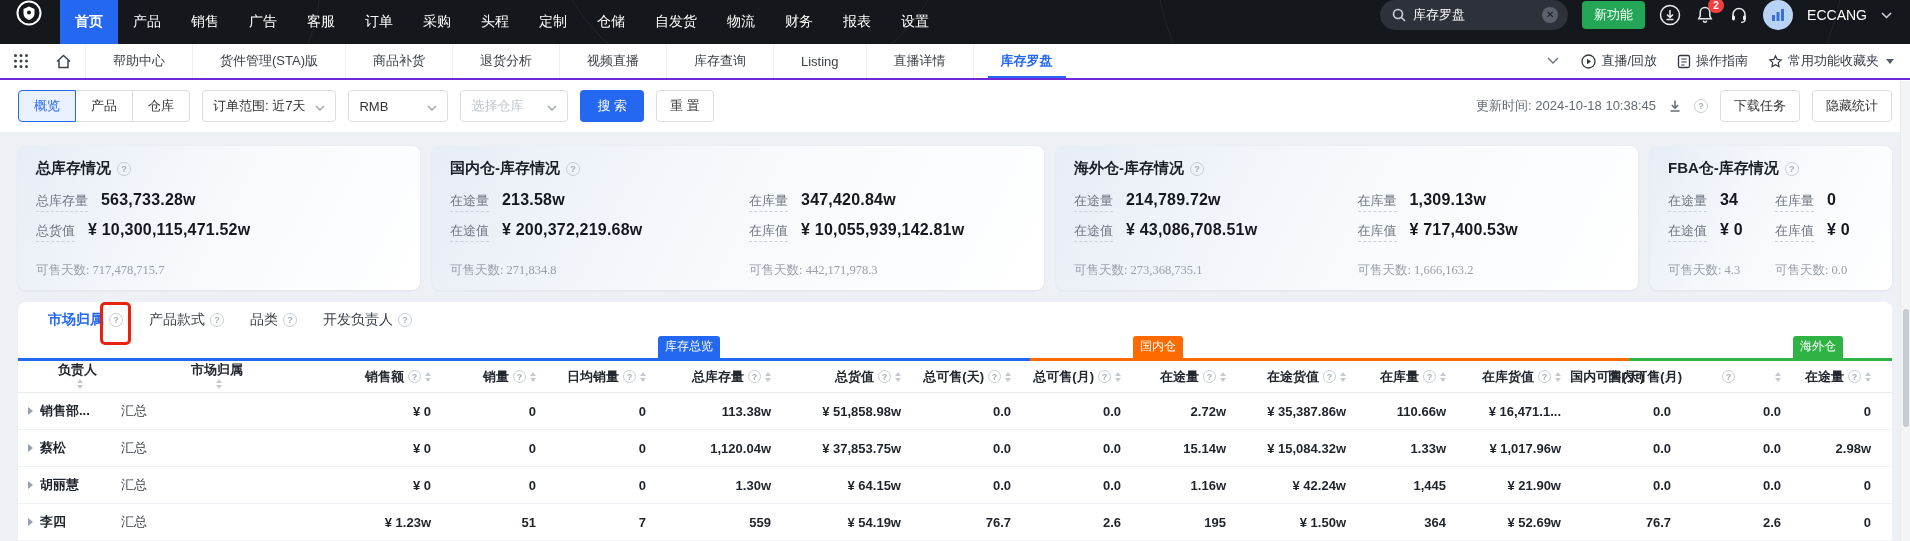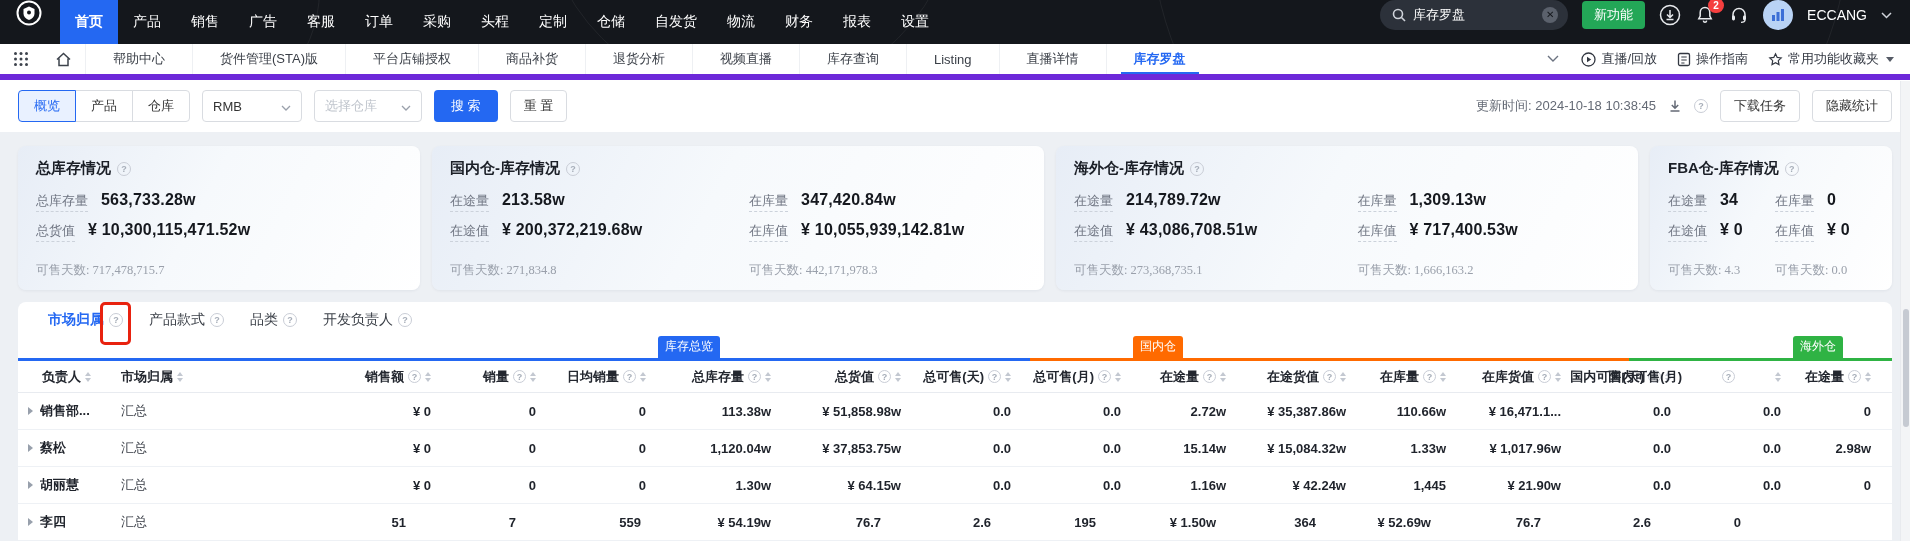--- a/index.html
+++ b/index.html
@@ -22,21 +22,21 @@
   .searchbox input { flex:1; background:transparent; border:none; outline:none; color:#fff; font-size:13px; width:100px; font-family:inherit; }
   .sclear { width:16px; height:16px; border-radius:50%; background:#5b616c; color:#14171c; font-size:10px; line-height:16px; text-align:center; cursor:pointer; font-weight:700; }
   .newfeat { background:#23a757; color:#fff; border:none; border-radius:4px; height:28px; padding:0 12px; font-size:13px; cursor:pointer; font-family:inherit; }
   .cicon { position:relative; display:flex; align-items:center; color:#e8eaed; cursor:pointer; }
   .nbadge { position:absolute; top:-7px; right:-9px; background:#f53f3f; color:#fff; border-radius:8px; font-size:10px; min-width:16px; height:15px; line-height:15px; text-align:center; padding:0 3px; font-weight:700; }
   .avatar { width:30px; height:30px; border-radius:50%; background:#b9d3f5; display:flex; align-items:center; justify-content:center; cursor:pointer; }
   .acct { color:#fff; font-size:14px; }
   .tchev { color:#cfd3da; font-size:11px; cursor:pointer; }
 
   
-  .subnav { height:36px; background:#fff; border-bottom:6px solid #6d28d9; display:flex; align-items:stretch; flex:0 0 36px; }
+  .subnav { height:36px; background:#fff; border-bottom:2px solid #6d28d9; display:flex; align-items:stretch; flex:0 0 36px; }
   .sn-icon { display:flex; align-items:center; padding:0 13px; color:#3d434c; cursor:pointer; }
   .sn-items { display:flex; align-items:stretch; }
   .sn-item { display:flex; align-items:center; padding:0 27px; font-size:13px; color:#3a3f47; border-left:1px solid #eef0f3; cursor:pointer; position:relative; white-space:nowrap; }
   .sn-item.on { color:#2468f2; font-weight:700; }
   .sn-item.on::after { content:""; position:absolute; left:14px; right:14px; bottom:0; height:2px; background:#2468f2; }
   .sn-right { margin-left:auto; display:flex; align-items:center; gap:20px; padding-right:16px; }
   .sn-collapse { color:#6b7280; font-size:12px; cursor:pointer; margin-right:2px; }
   .sn-link { display:flex; align-items:center; gap:5px; font-size:13px; color:#333842; cursor:pointer; white-space:nowrap; }
   .mini-tri { width:0; height:0; border-left:4px solid transparent; border-right:4px solid transparent; border-top:5px solid #555b66; margin-left:2px; }
 
@@ -82,21 +82,21 @@
   .ttab { display:inline-flex; align-items:center; gap:5px; font-size:14px; color:#3a3f47; cursor:pointer; }
   .ttab.on .tlabel { color:#2468f2; font-weight:700; }
   .thelp-wrap { position:relative; display:inline-flex; }
   .redbox { position:absolute; left:-9px; top:-11px; width:31px; height:43px; border:3px solid #e8220f; border-radius:5px; pointer-events:none; z-index:5; }
   .gstrip { position:relative; flex:0 0 20px; }
   .gbadge { position:absolute; bottom:0; color:#fff; font-size:12px; padding:2px 7px 3px; border-radius:3px 3px 0 0; white-space:nowrap; }
   .gline { display:flex; height:3px; flex:0 0 3px; }
   .thead { display:flex; flex:0 0 32px; align-items:center; border-bottom:1px solid #e8ebf0; }
   .th { height:100%; display:flex; align-items:center; font-size:13px; font-weight:700; color:#23272f; flex:0 0 auto; }
   .th.r { justify-content:flex-end; padding-right:12px; }
-  .th.l { padding-left:8px; }
+  .th.l { padding-left:8px;flex-direction:column; }
   .th.first { padding-left:24px; }
   .th.cut { justify-content:flex-start; padding-left:14px; }
   .th-label { white-space:nowrap; }
   .th .help { width:13px; height:13px; flex:0 0 13px; margin-left:4px; }
   .sort { display:inline-flex; flex-direction:column; margin-left:4px; cursor:pointer; }
   .tri { width:0; height:0; border-left:3.5px solid transparent; border-right:3.5px solid transparent; display:block; }
   .tri.up { border-bottom:4.5px solid #c3c8d1; margin-bottom:2px; }
   .tri.dn { border-top:4.5px solid #c3c8d1; }
   .tbody { flex:1; overflow:hidden; }
   .trow { display:flex; height:37px; align-items:center; border-bottom:1px solid #eef1f5; cursor:pointer; }
@@ -213,21 +213,20 @@
       </svg>
     </span>
     <span class="sn-icon">
       <svg width="17" height="17" viewBox="0 0 17 17">
           <path d="M2 8.5 L8.5 2.5 L15 8.5 M4 7.5 V14.5 H13 V7.5" fill="none" stroke="#3d434c" stroke-width="1.5"></path>
         </svg>
     </span>
     <div class="sn-items">
         <span class="sn-item">帮助中心</span>
         <span class="sn-item">货件管理(STA)版</span>
-        <span class="sn-item">平台店铺授权</span>
         <span class="sn-item">商品补货</span>
         <span class="sn-item">退货分析</span>
         <span class="sn-item">视频直播</span>
         <span class="sn-item">库存查询</span>
         <span class="sn-item">Listing</span>
         <span class="sn-item">直播详情</span>
         <span class="sn-item on">库存罗盘</span>
       </div>
     <div class="sn-right">
       <span class="sn-collapse">
@@ -264,20 +263,26 @@
       </span>
     </div>
   </nav>
 
   <div class="toolbar">
     <div class="seg">
         <span class="sbtn on">概览</span>
         <span class="sbtn">产品</span>
         <span class="sbtn">仓库</span>
       </div>
+    <div class="select">
+      <span>订单范围: 近7天</span>
+      <span class="dd"><svg width="10" height="6" viewBox="0 0 10 6">
+            <polyline points="1,1 5,5 9,1" fill="none" stroke="#9aa0ab" stroke-width="1.3"></polyline>
+          </svg></span>
+    </div>
     <div class="select" style="min-width:100px;justify-content:space-between">
       <span>RMB</span>
       <span class="dd"><svg width="10" height="6" viewBox="0 0 10 6">
             <polyline points="1,1 5,5 9,1" fill="none" stroke="#9aa0ab" stroke-width="1.3"></polyline>
           </svg></span>
     </div>
     <div class="select ph" style="min-width:108px;justify-content:space-between">
       <span>选择仓库</span>
       <span class="dd"><svg width="10" height="6" viewBox="0 0 10 6">
             <polyline points="1,1 5,5 9,1" fill="none" stroke="#9aa0ab" stroke-width="1.3"></polyline>
@@ -638,20 +643,21 @@
             <div class="td r" style="width: 110px;">0.0</div>
             <div class="td r" style="width: 90px;">0</div>
             <div class="td cut" style="width: 200px;"></div>
           </div>
           <div class="trow" style="width: 2065px;">
             <div class="td l owner" style="width: 95px;">
               <i class="caret"></i>
               <span class="oname">李四</span>
             </div>
             <div class="td l plain" style="width: 200px;">汇总</div>
+            <div class="td r" style="width: 130px;">¥ 1.23w</div>
             <div class="td r" style="width: 105px;">51</div>
             <div class="td r" style="width: 110px;">7</div>
             <div class="td r" style="width: 125px;">559</div>
             <div class="td r" style="width: 130px;">¥ 54.19w</div>
             <div class="td r" style="width: 110px;">76.7</div>
             <div class="td r" style="width: 110px;">2.6</div>
             <div class="td r" style="width: 105px;">195</div>
             <div class="td r" style="width: 120px;">¥ 1.50w</div>
             <div class="td r" style="width: 100px;">364</div>
             <div class="td r" style="width: 115px;">¥ 52.69w</div>

